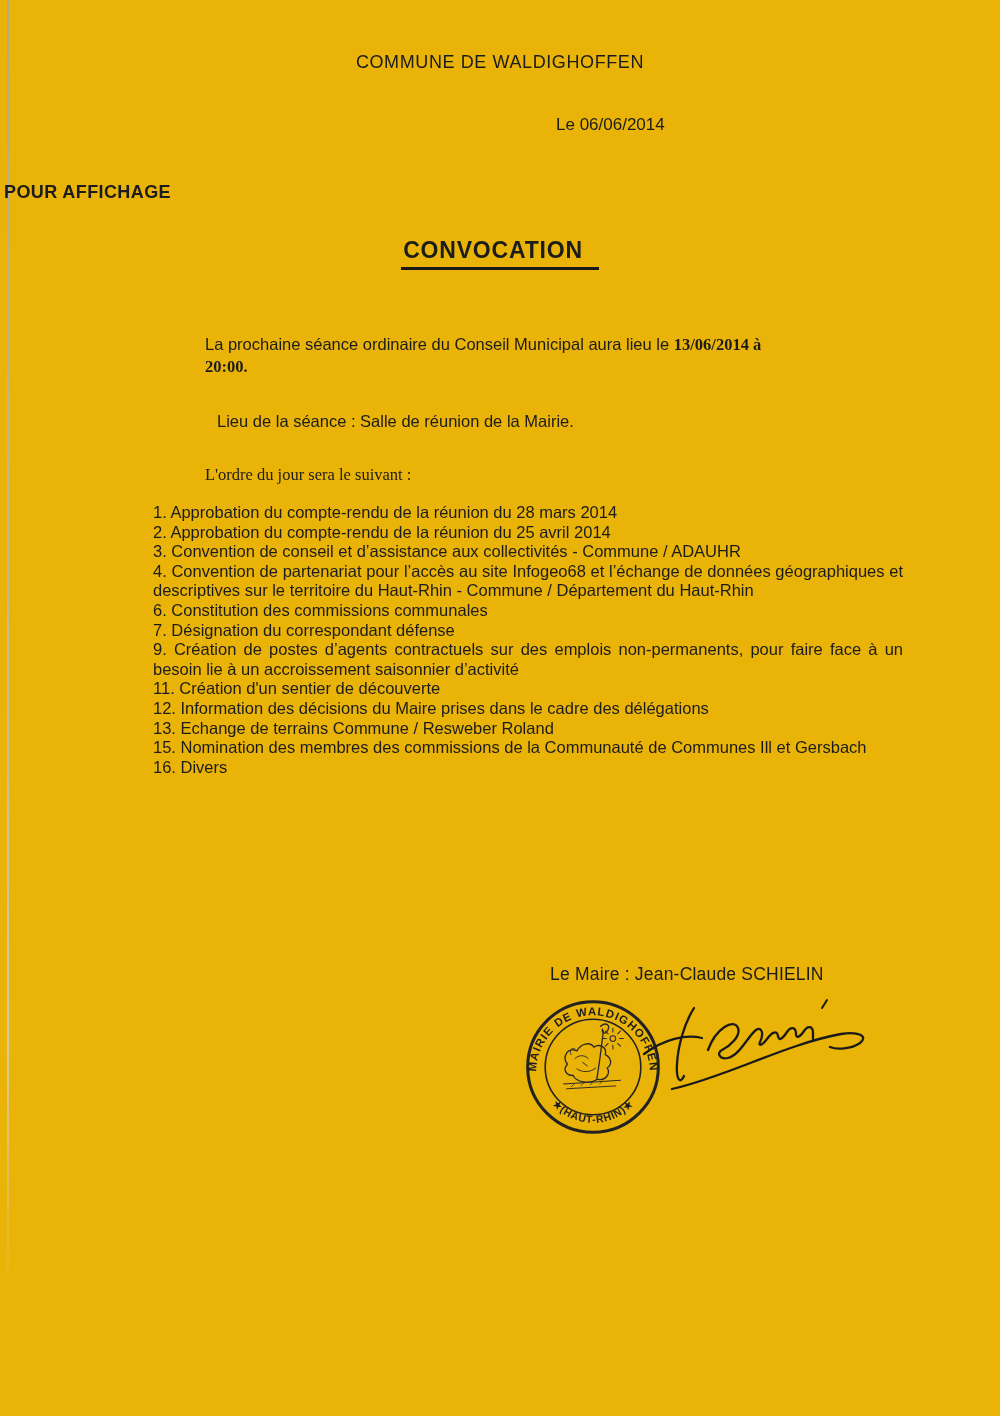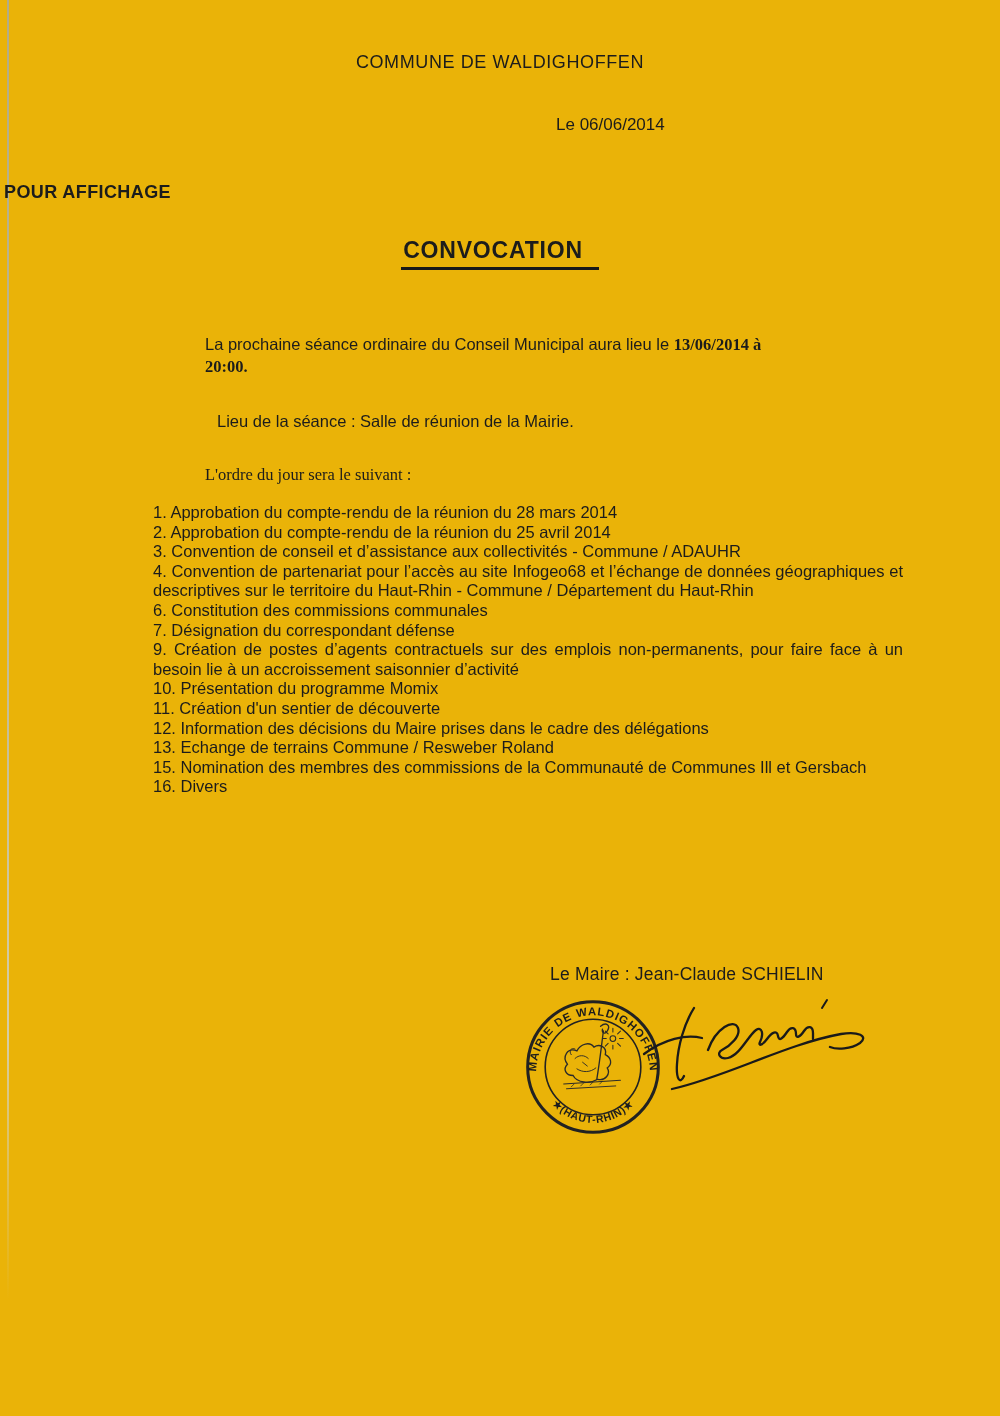--- a/index.html
+++ b/index.html
@@ -97,21 +97,20 @@
   <p class="lead">L'ordre du jour sera le suivant :</p>
 
   <div class="agenda">
     <p>1. Approbation du compte-rendu de la réunion du 28 mars 2014</p>
     <p>2. Approbation du compte-rendu de la réunion du 25 avril 2014</p>
     <p>3. Convention de conseil et d’assistance aux collectivités - Commune / ADAUHR</p>
     <p>4. Convention de partenariat pour l’accès au site Infogeo68 et l’échange de données géographiques et descriptives sur le territoire du Haut-Rhin - Commune / Département du Haut-Rhin</p>
     <p>6. Constitution des commissions communales</p>
     <p>7. Désignation du correspondant défense</p>
     <p>9. Création de postes d’agents contractuels sur des emplois non-permanents, pour faire face à un besoin lie à un accroissement saisonnier d’activité</p>
-    <p>10. Présentation du programme Momix</p>
     <p>11. Création d'un sentier de découverte</p>
     <p>12. Information des décisions du Maire prises dans le cadre des délégations</p>
     <p>13. Echange de terrains Commune / Resweber Roland</p>
     <p>15. Nomination des membres des commissions de la Communauté de Communes Ill et Gersbach</p>
     <p>16. Divers</p>
   </div>
 
   <p class="mayor">Le Maire : Jean-Claude SCHIELIN</p>
 
   <svg class="seal" viewBox="0 0 150 150" xmlns="http://www.w3.org/2000/svg">

